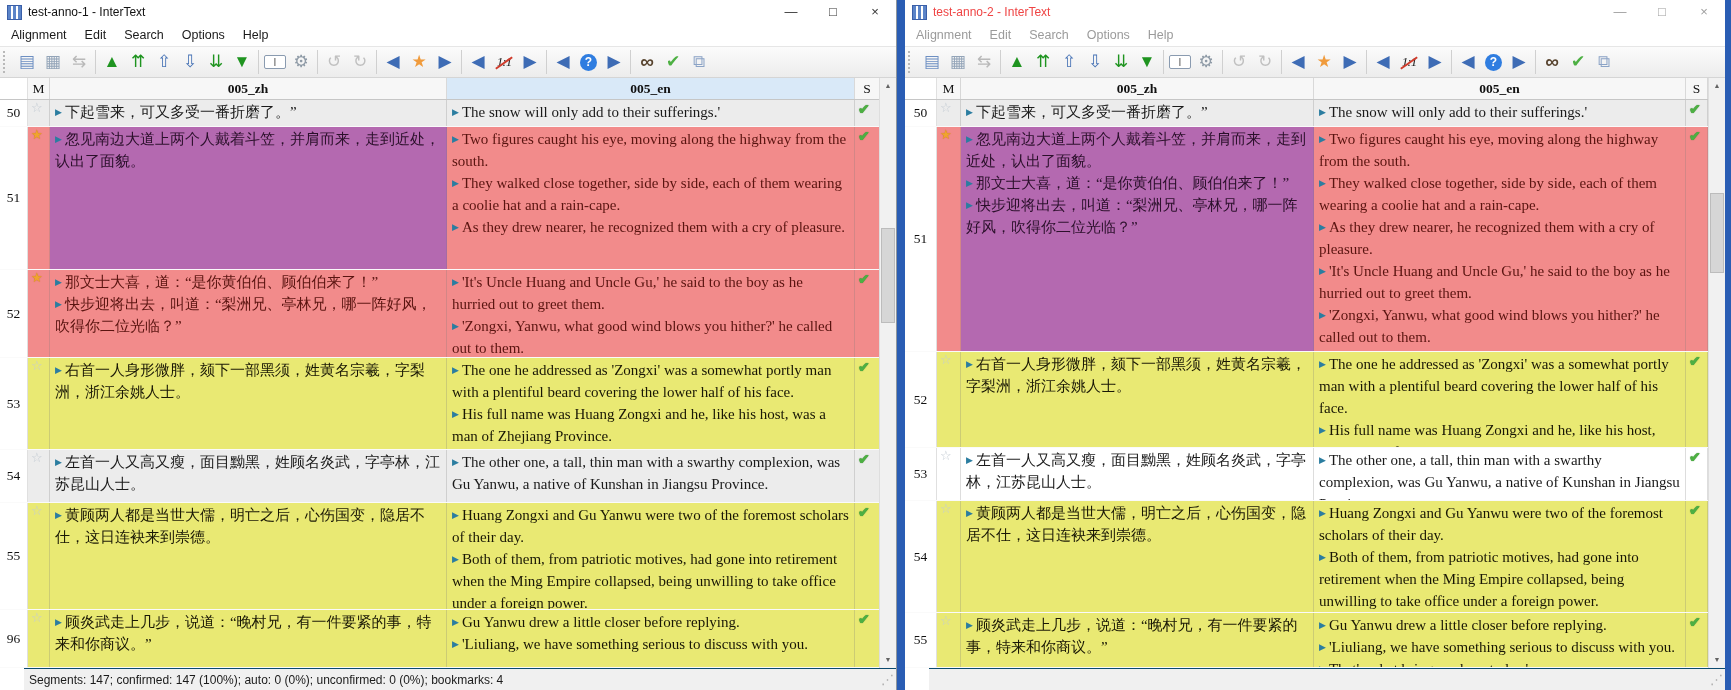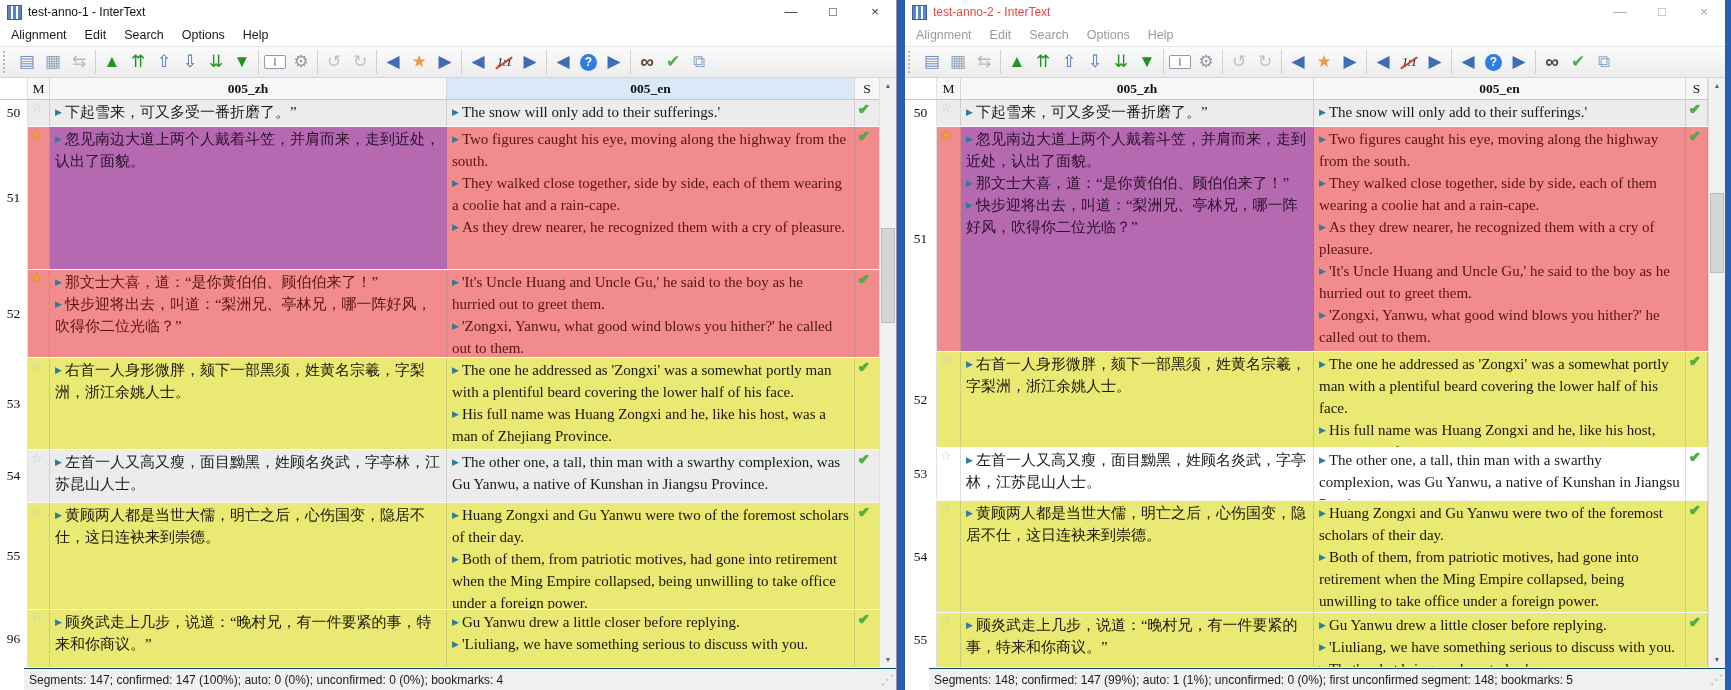--- a/index.html
+++ b/index.html
@@ -412,16 +412,15 @@
           </div>
         </div>
       </div>
     <div class="vscroll">
       <span class="sarrow up">▲</span>
       <span class="sthumb"></span>
       <span class="sarrow down">▼</span>
     </div>
   </div>
   <div class="statusbar">
-    <span>Segments: 148; confirmed: 147 (99%); auto: 1 (1%); unconfirmed: 0 (0%); first unconfirmed segment: 148; bookmarks: 5</span>
     <span class="resize-grip">⋰</span>
   </div>
 </div>
 
 </body></html>

